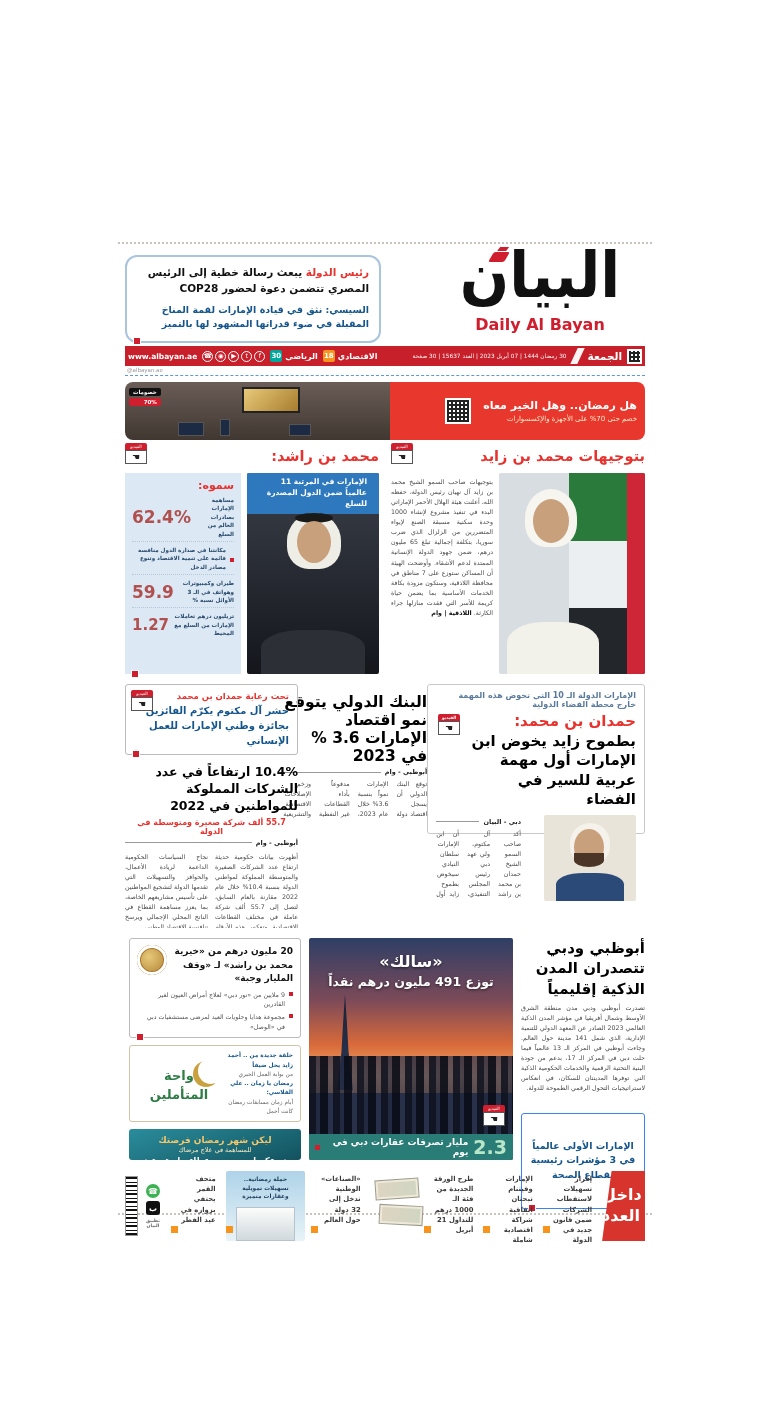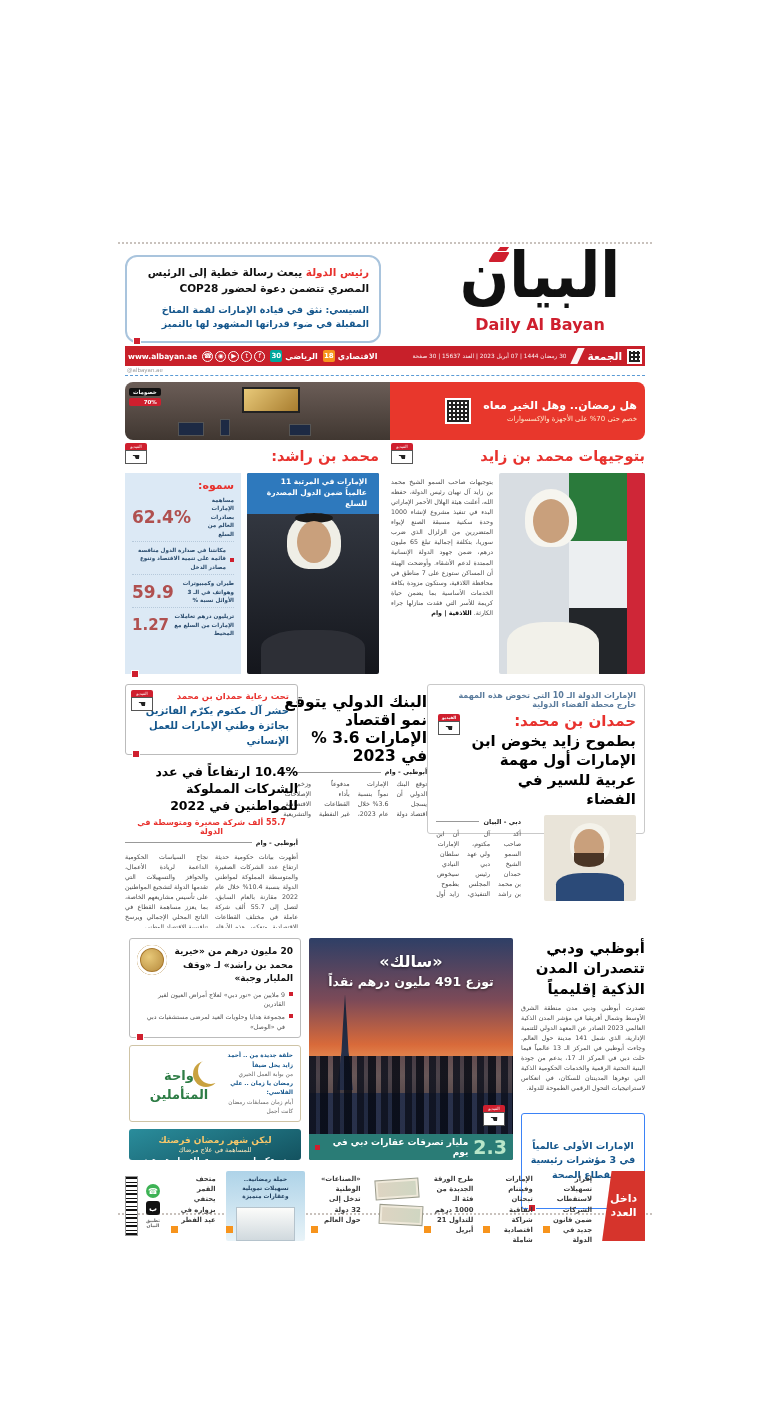--- a/index.html
+++ b/index.html
@@ -130,21 +130,21 @@
   .oasis .lines p:nth-child(odd){color:#14568c;font-weight:bold}
   .oasis .lg{width:84px;text-align:center;position:relative}
   .oasis .lg .crescent{position:absolute;right:2px;top:-4px;width:26px;height:26px;border-radius:50%;box-shadow:inset 5px -3px 0 #c9a23f}
   .oasis .lg b{font-size:13px;color:#2e7d46;position:relative}
   .donate{flex:1;background:linear-gradient(160deg,#2a8d9c,#13525f);border-radius:3px;padding:6px 7px;color:#fff;display:flex;flex-direction:column;position:relative;overflow:hidden}
   .donate .d1{font-size:9px;font-weight:bold;color:#f6c76a;text-align:center}
   .donate .d2{font-size:6.5px;color:#ffe9bd;text-align:center;margin-top:1px}
   .donate .d3{font-size:8px;font-weight:bold;text-align:center;margin-top:2px}
   
   .inside{display:flex;gap:6px;margin-top:11px;height:70px;align-items:stretch}
-  .itab{width:56px;background:#d6342c;color:#fff;clip-path:polygon(22% 0,100% 0,100% 100%,0 100%);display:flex;flex-direction:column;align-items:center;justify-content:center;font-weight:bold;font-size:11px;line-height:1.3}
+  .itab{width:56px;background:#d6342c;color:#fff;clip-path:polygon(22% 0,100% 0,100% 100%,0 100%);display:flex;flex-direction:column;align-items:flex-end;justify-content:center;font-weight:bold;font-size:16px;line-height:1.3}
   .icell{width:66px;position:relative;padding:3px 4px 3px 8px}
   .icell p{font-size:6.8px;font-weight:bold;color:#3a3a3a;line-height:1.5;text-align:right}
   .osq{position:absolute;left:0;bottom:8px;width:7px;height:7px;background:#f7941d}
   .notes{width:60px;position:relative;padding:3px}
   .note{position:absolute;width:44px;height:20px;border:1px solid #9a9a8a;background:linear-gradient(90deg,#ded4c2,#cfd6c2);box-shadow:inset 0 0 0 2px #efe9da}
   .bcell{width:104px;position:relative;background:linear-gradient(180deg,#aed3e8,#e8f3f8);border-radius:2px;overflow:hidden}
   .bcell .bld{position:absolute;bottom:0;left:10px;right:10px;height:34px;background:linear-gradient(180deg,#fdfdfb,#cfd8dd);box-shadow:inset 0 0 0 1px #b5c3cc}
   .bcell p{position:relative;font-size:5.8px;font-weight:bold;color:#1c3c5c;text-align:center;padding:4px 6px 0;line-height:1.5}
   .digital{width:52px;display:flex;gap:3px;align-items:center}
   .barcode{width:15px;height:60px;background:repeating-linear-gradient(0deg,#111 0 2px,#fff 2px 4px,#111 4px 5px,#fff 5px 8px);border:1px solid #999}

